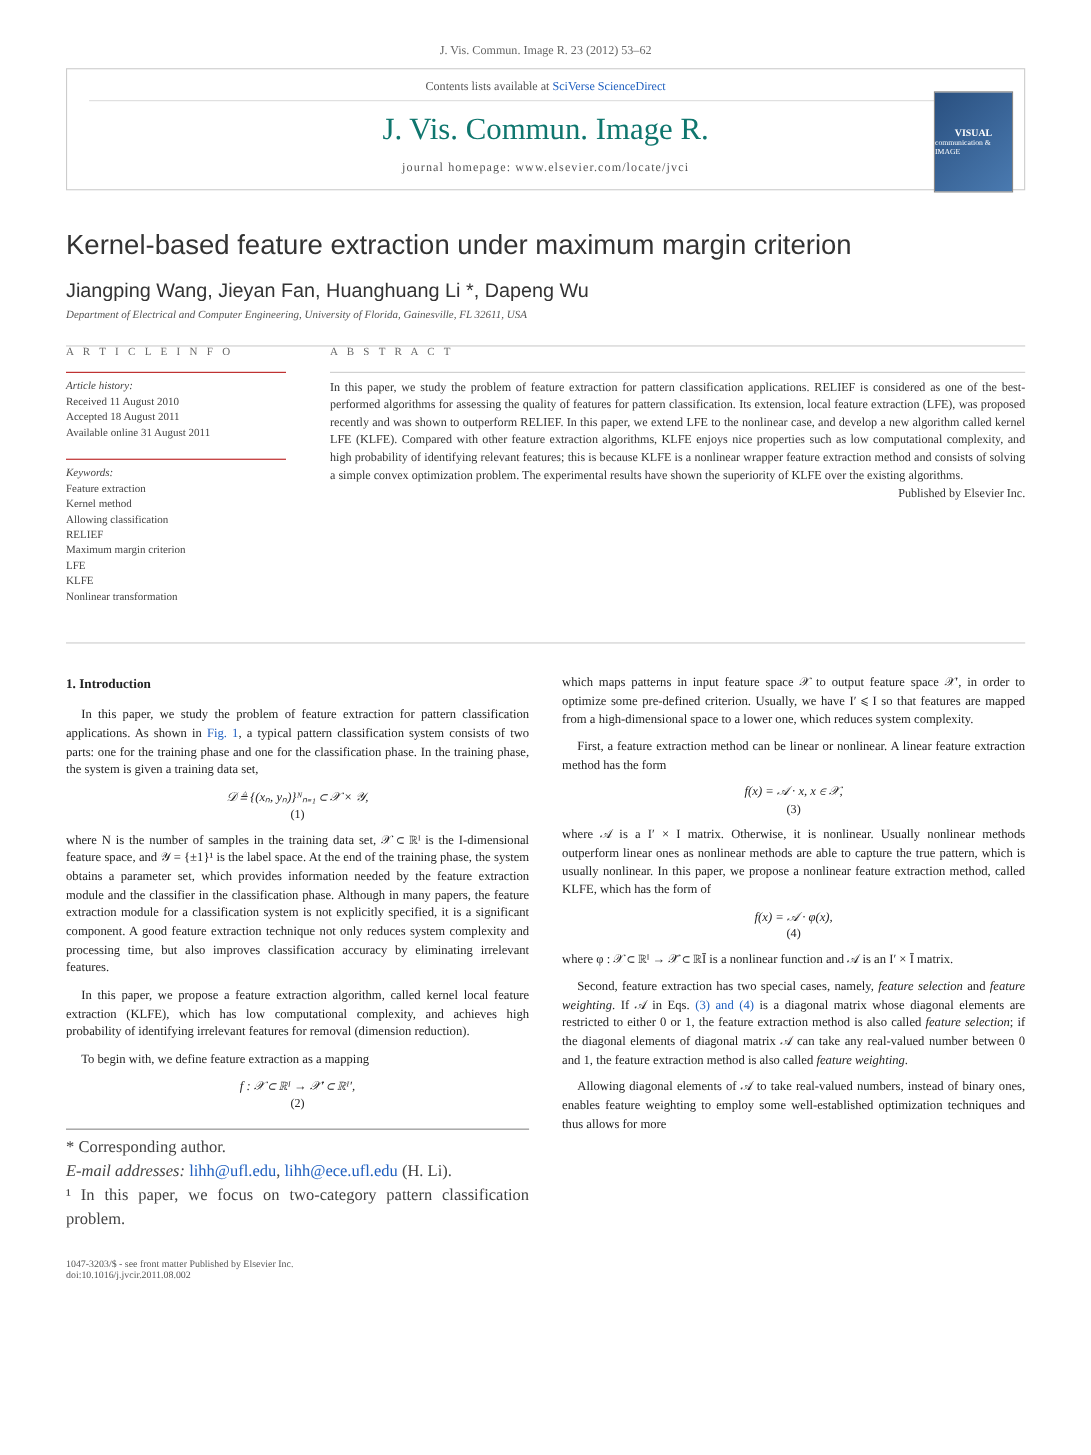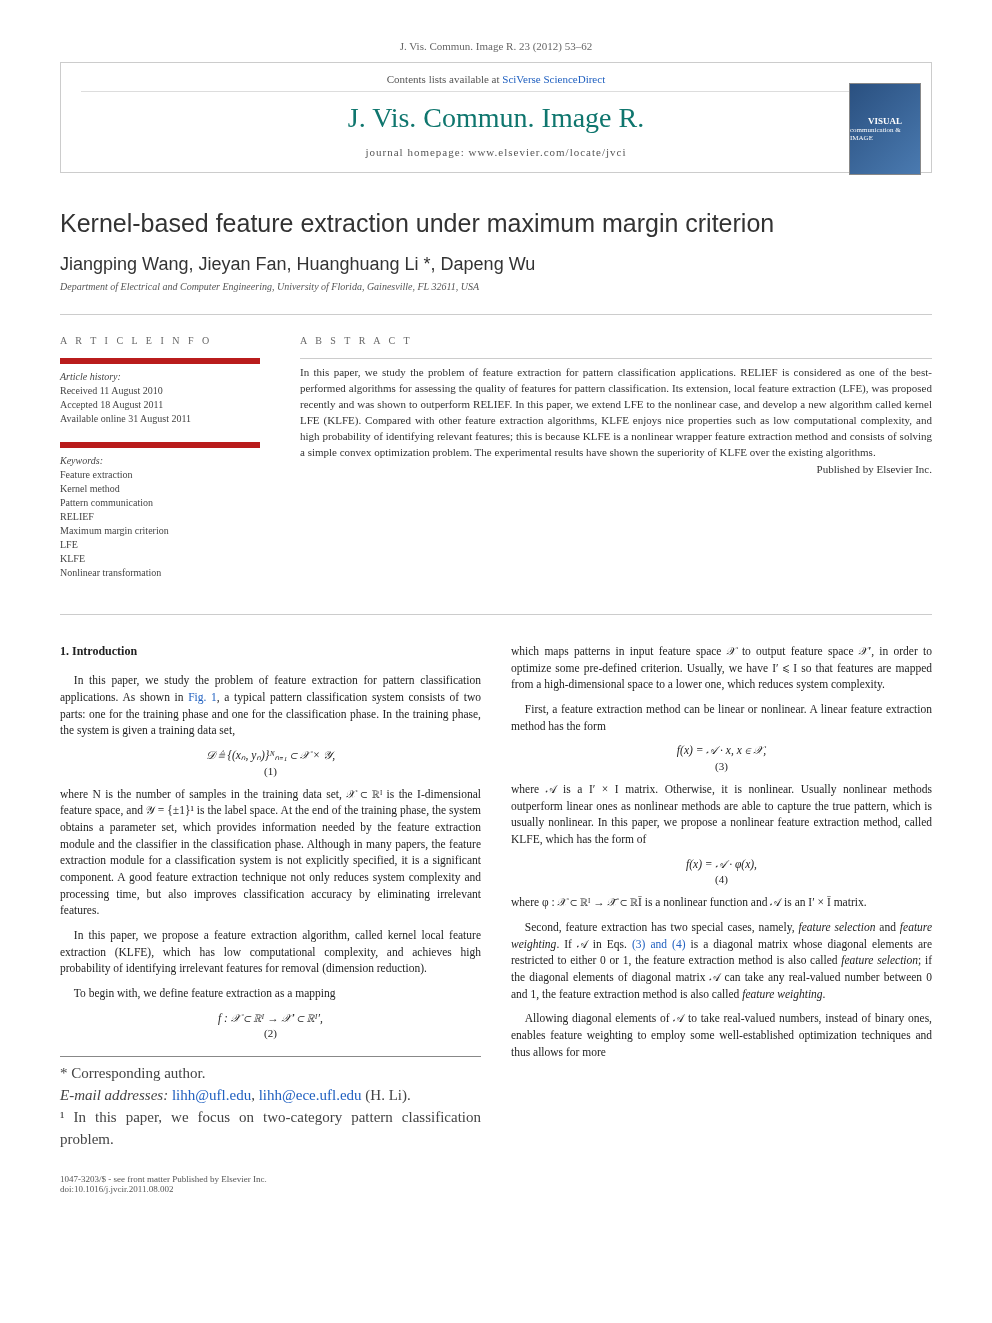--- a/index.html
+++ b/index.html
@@ -91,36 +91,35 @@
   }
   .affiliation {
     font-size: 10px;
     font-style: italic;
     color: #555;
     margin-bottom: 22px;
   }
   .two-col-meta {
     display: flex;
     border-top: 1px solid #ccc;
-    padding-top: 20px;
     gap: 40px;
   }
   .left-meta {
     width: 200px;
     font-size: 10px;
     color: #444;
   }
   .left-meta h4 {
     font-size: 10px;
     letter-spacing: 3px;
     font-weight: normal;
     margin: 0 0 12px;
     color: #666;
   }
-  .history-block, .keywords-block { border-top: 6px solid #b91c1c; padding-top: 6px; margin-bottom: 16px; }
+  .history-block, .keywords-block { border-top: 1px solid #b91c1c; padding-top: 6px; margin-bottom: 16px; }
   .history-block div, .keywords-block div { line-height: 1.4; }
   .history-block em { font-style: italic; }
   .right-meta { flex: 1; font-size: 11px; color: #333; }
   .right-meta h4 {
     font-size: 10px;
     letter-spacing: 3px;
     font-weight: normal;
     margin: 0 0 12px;
     color: #666;
   }
@@ -198,21 +197,21 @@
       <div class="history-block">
         <div><em>Article history:</em></div>
         <div>Received 11 August 2010</div>
         <div>Accepted 18 August 2011</div>
         <div>Available online 31 August 2011</div>
       </div>
       <div class="keywords-block">
         <div><em>Keywords:</em></div>
         <div>Feature extraction</div>
         <div>Kernel method</div>
-        <div>Pattern communication</div>
+        <div>Allowing classification</div>
         <div>RELIEF</div>
         <div>Maximum margin criterion</div>
         <div>LFE</div>
         <div>KLFE</div>
         <div>Nonlinear transformation</div>
       </div>
     </div>
     <div class="right-meta">
       <h4>A B S T R A C T</h4>
       <div class="abstract-text">In this paper, we study the problem of feature extraction for pattern classification applications. RELIEF is considered as one of the best-performed algorithms for assessing the quality of features for pattern classification. Its extension, local feature extraction (LFE), was proposed recently and was shown to outperform RELIEF. In this paper, we extend LFE to the nonlinear case, and develop a new algorithm called kernel LFE (KLFE). Compared with other feature extraction algorithms, KLFE enjoys nice properties such as low computational complexity, and high probability of identifying relevant features; this is because KLFE is a nonlinear wrapper feature extraction method and consists of solving a simple convex optimization problem. The experimental results have shown the superiority of KLFE over the existing algorithms.</div>

